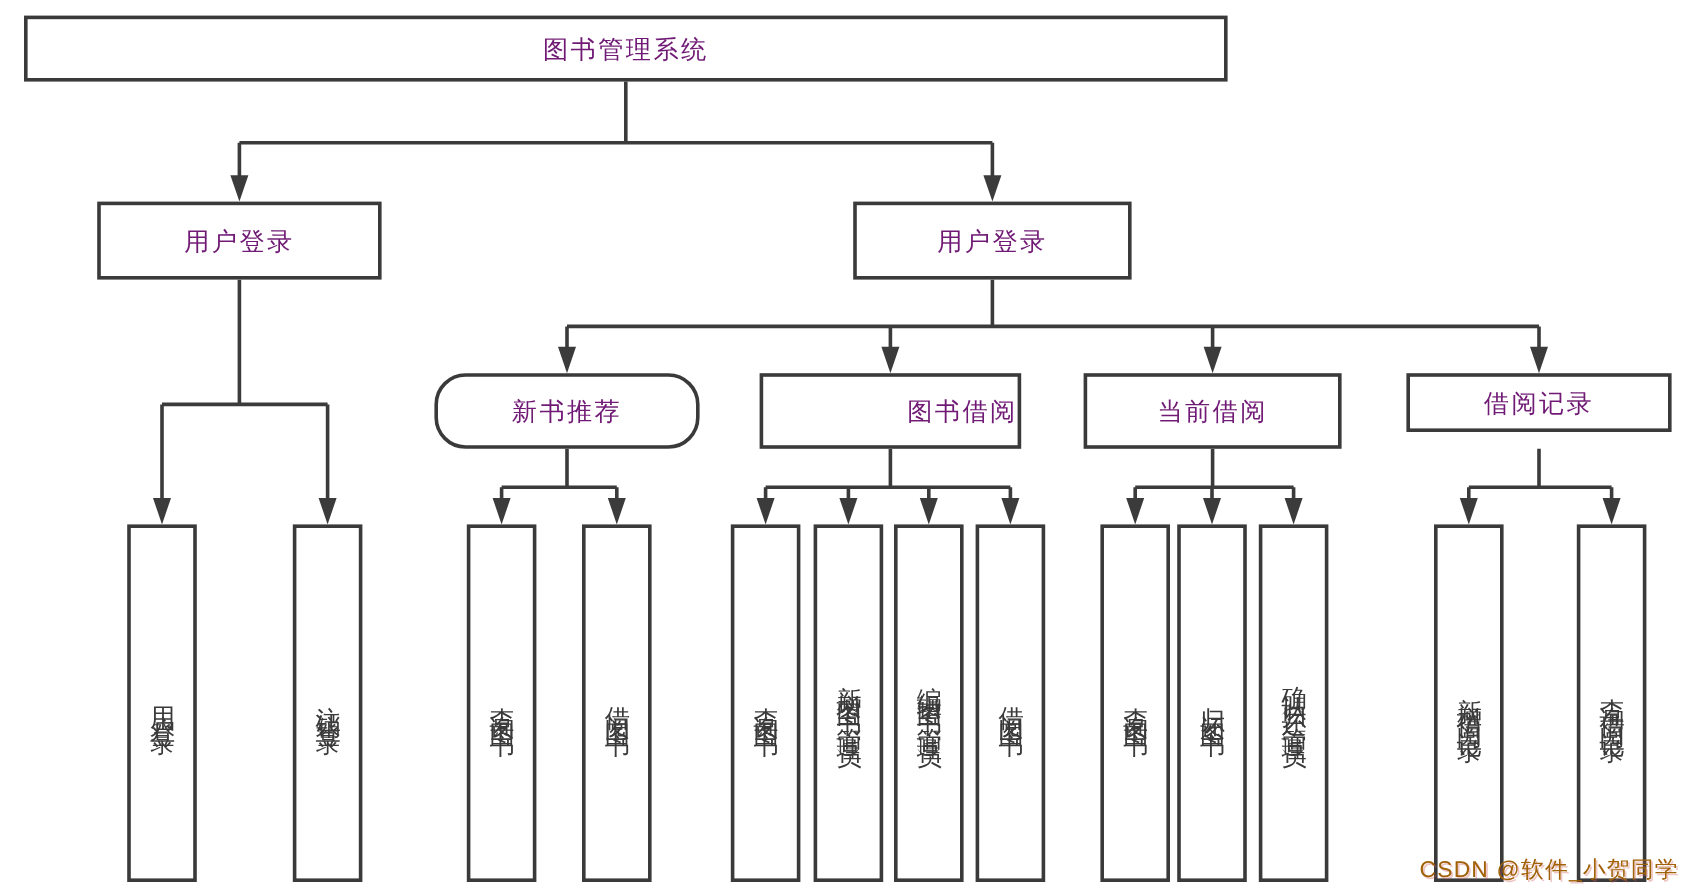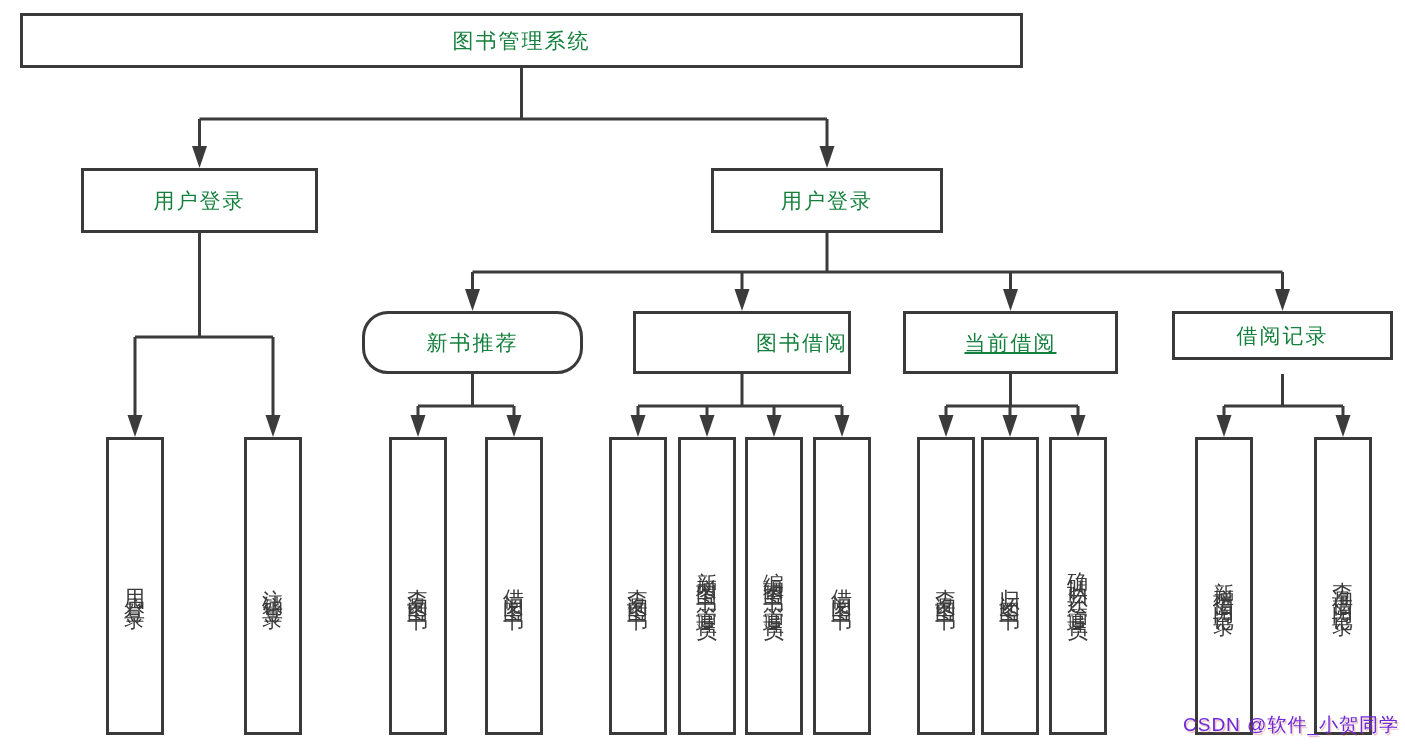--- a/index.html
+++ b/index.html
@@ -21,21 +21,21 @@
     position: absolute;
     left: 0; top: 0;
     width: 1405px; height: 747px;
     z-index: 1;
   }
 
   .node {
     position: absolute;
     background: #ffffff;
     border: 3px solid #3a3a3a;
-    color: #15803d;
+    color: #701a75;
     display: flex;
     align-items: center;
     justify-content: center;
     font-size: 21px;
     letter-spacing: 2px;
     z-index: 2;
   }
 
   .leaf {
     position: absolute;
@@ -58,21 +58,21 @@
     line-height: 1;
     white-space: nowrap;
   }
 
   
   #n-root   { left: 20px;   top: 13px;  width: 1003px; height: 55px; }
   #n-login  { left: 81px;   top: 168px; width: 237px;  height: 65px; }
   #n-mgmt   { left: 711px;  top: 168px; width: 232px;  height: 65px; }
   #n-g1     { left: 362px;  top: 311px; width: 221px;  height: 63px; border-radius: 26px; }
   #n-g2     { left: 633px;  top: 311px; width: 218px;  height: 63px; justify-content: flex-end; }
-  #n-g3     { left: 903px;  top: 311px; width: 215px;  height: 63px; text-decoration: underline; }
+  #n-g3     { left: 903px;  top: 311px; width: 215px;  height: 63px; }
   #n-g4     { left: 1172px; top: 311px; width: 221px;  height: 49px; }
 
   
   #lf-1  { left: 106px;  }
   #lf-2  { left: 244px;  }
   #lf-3  { left: 389px;  }
   #lf-4  { left: 485px;  }
   #lf-5  { left: 609px;  }
   #lf-6  { left: 678px;  }
   #lf-7  { left: 745px;  }
@@ -82,21 +82,21 @@
   #lf-11 { left: 1049px; }
   #lf-12 { left: 1195px; }
   #lf-13 { left: 1314px; }
 
   #watermark {
     position: absolute;
     left: 1183px;
     top: 712px;
     z-index: 3;
     font-size: 19px;
-    color: #6d28d9;
+    color: #a16207;
     letter-spacing: 1px;
     text-shadow: 1.5px 1.5px 0 rgba(205, 92, 92, 0.35);
     white-space: nowrap;
   }
 </style>
 </head>
 <body>
 
 <div id="stage">
 

